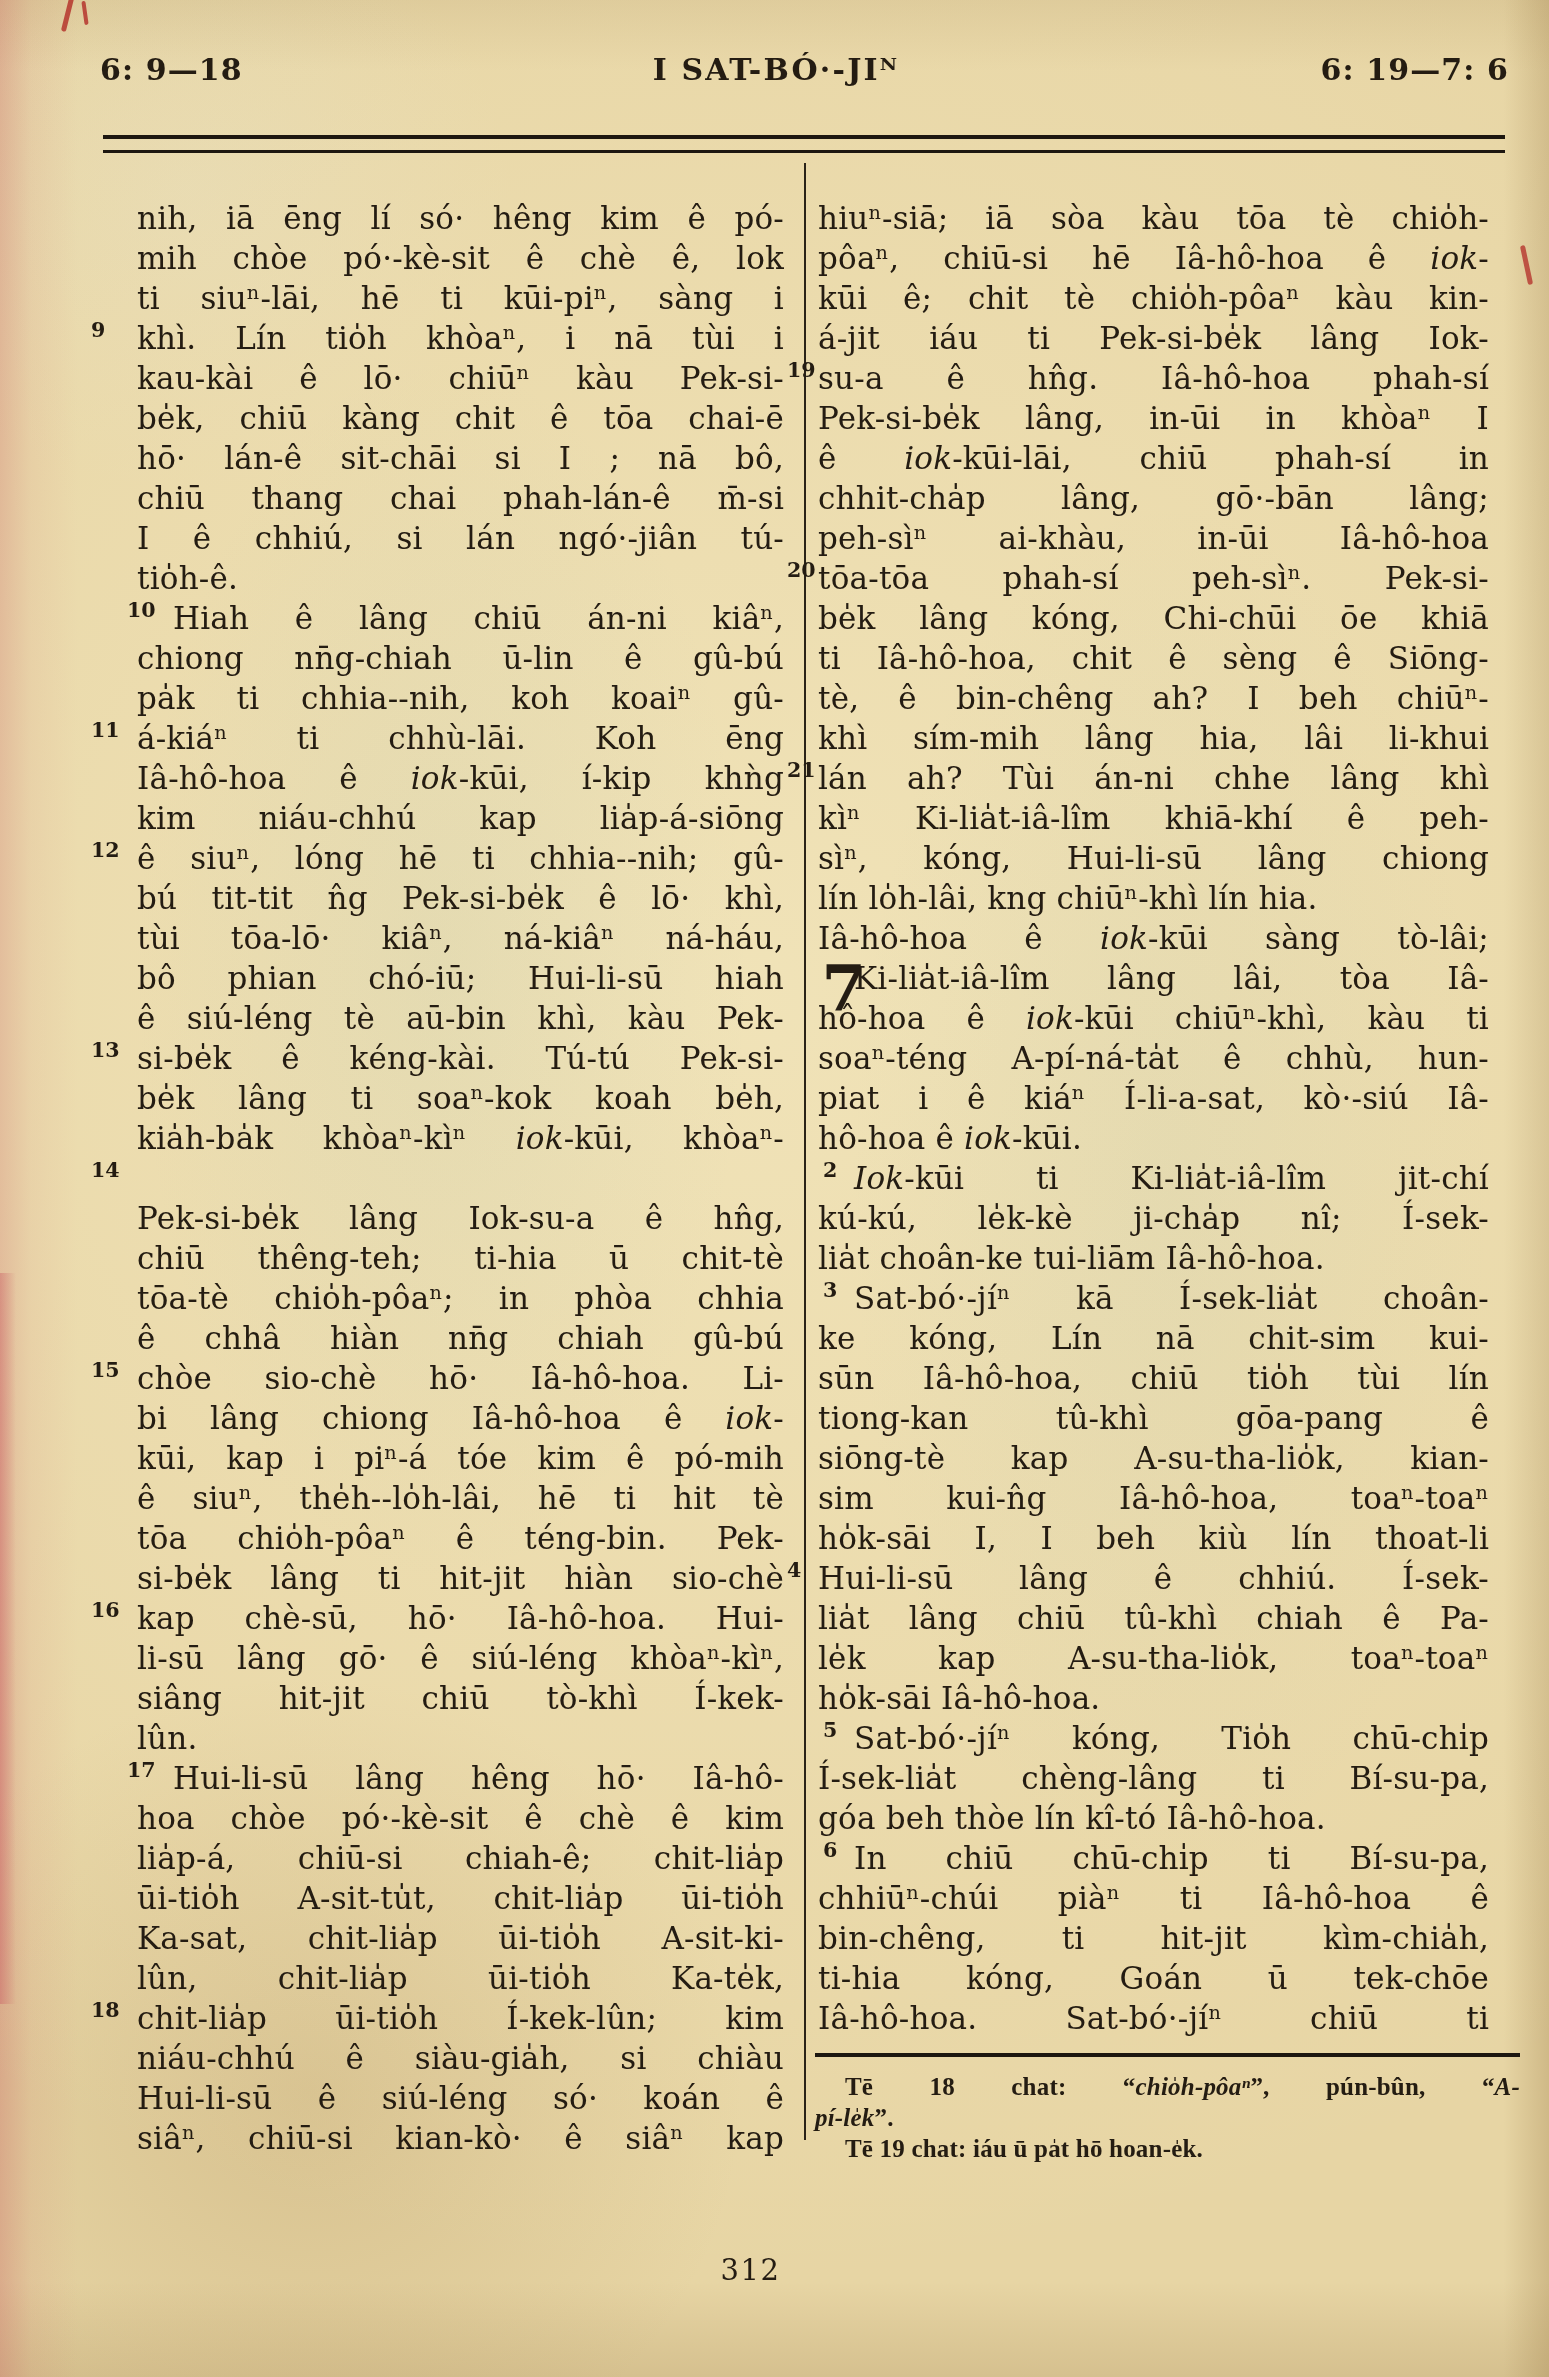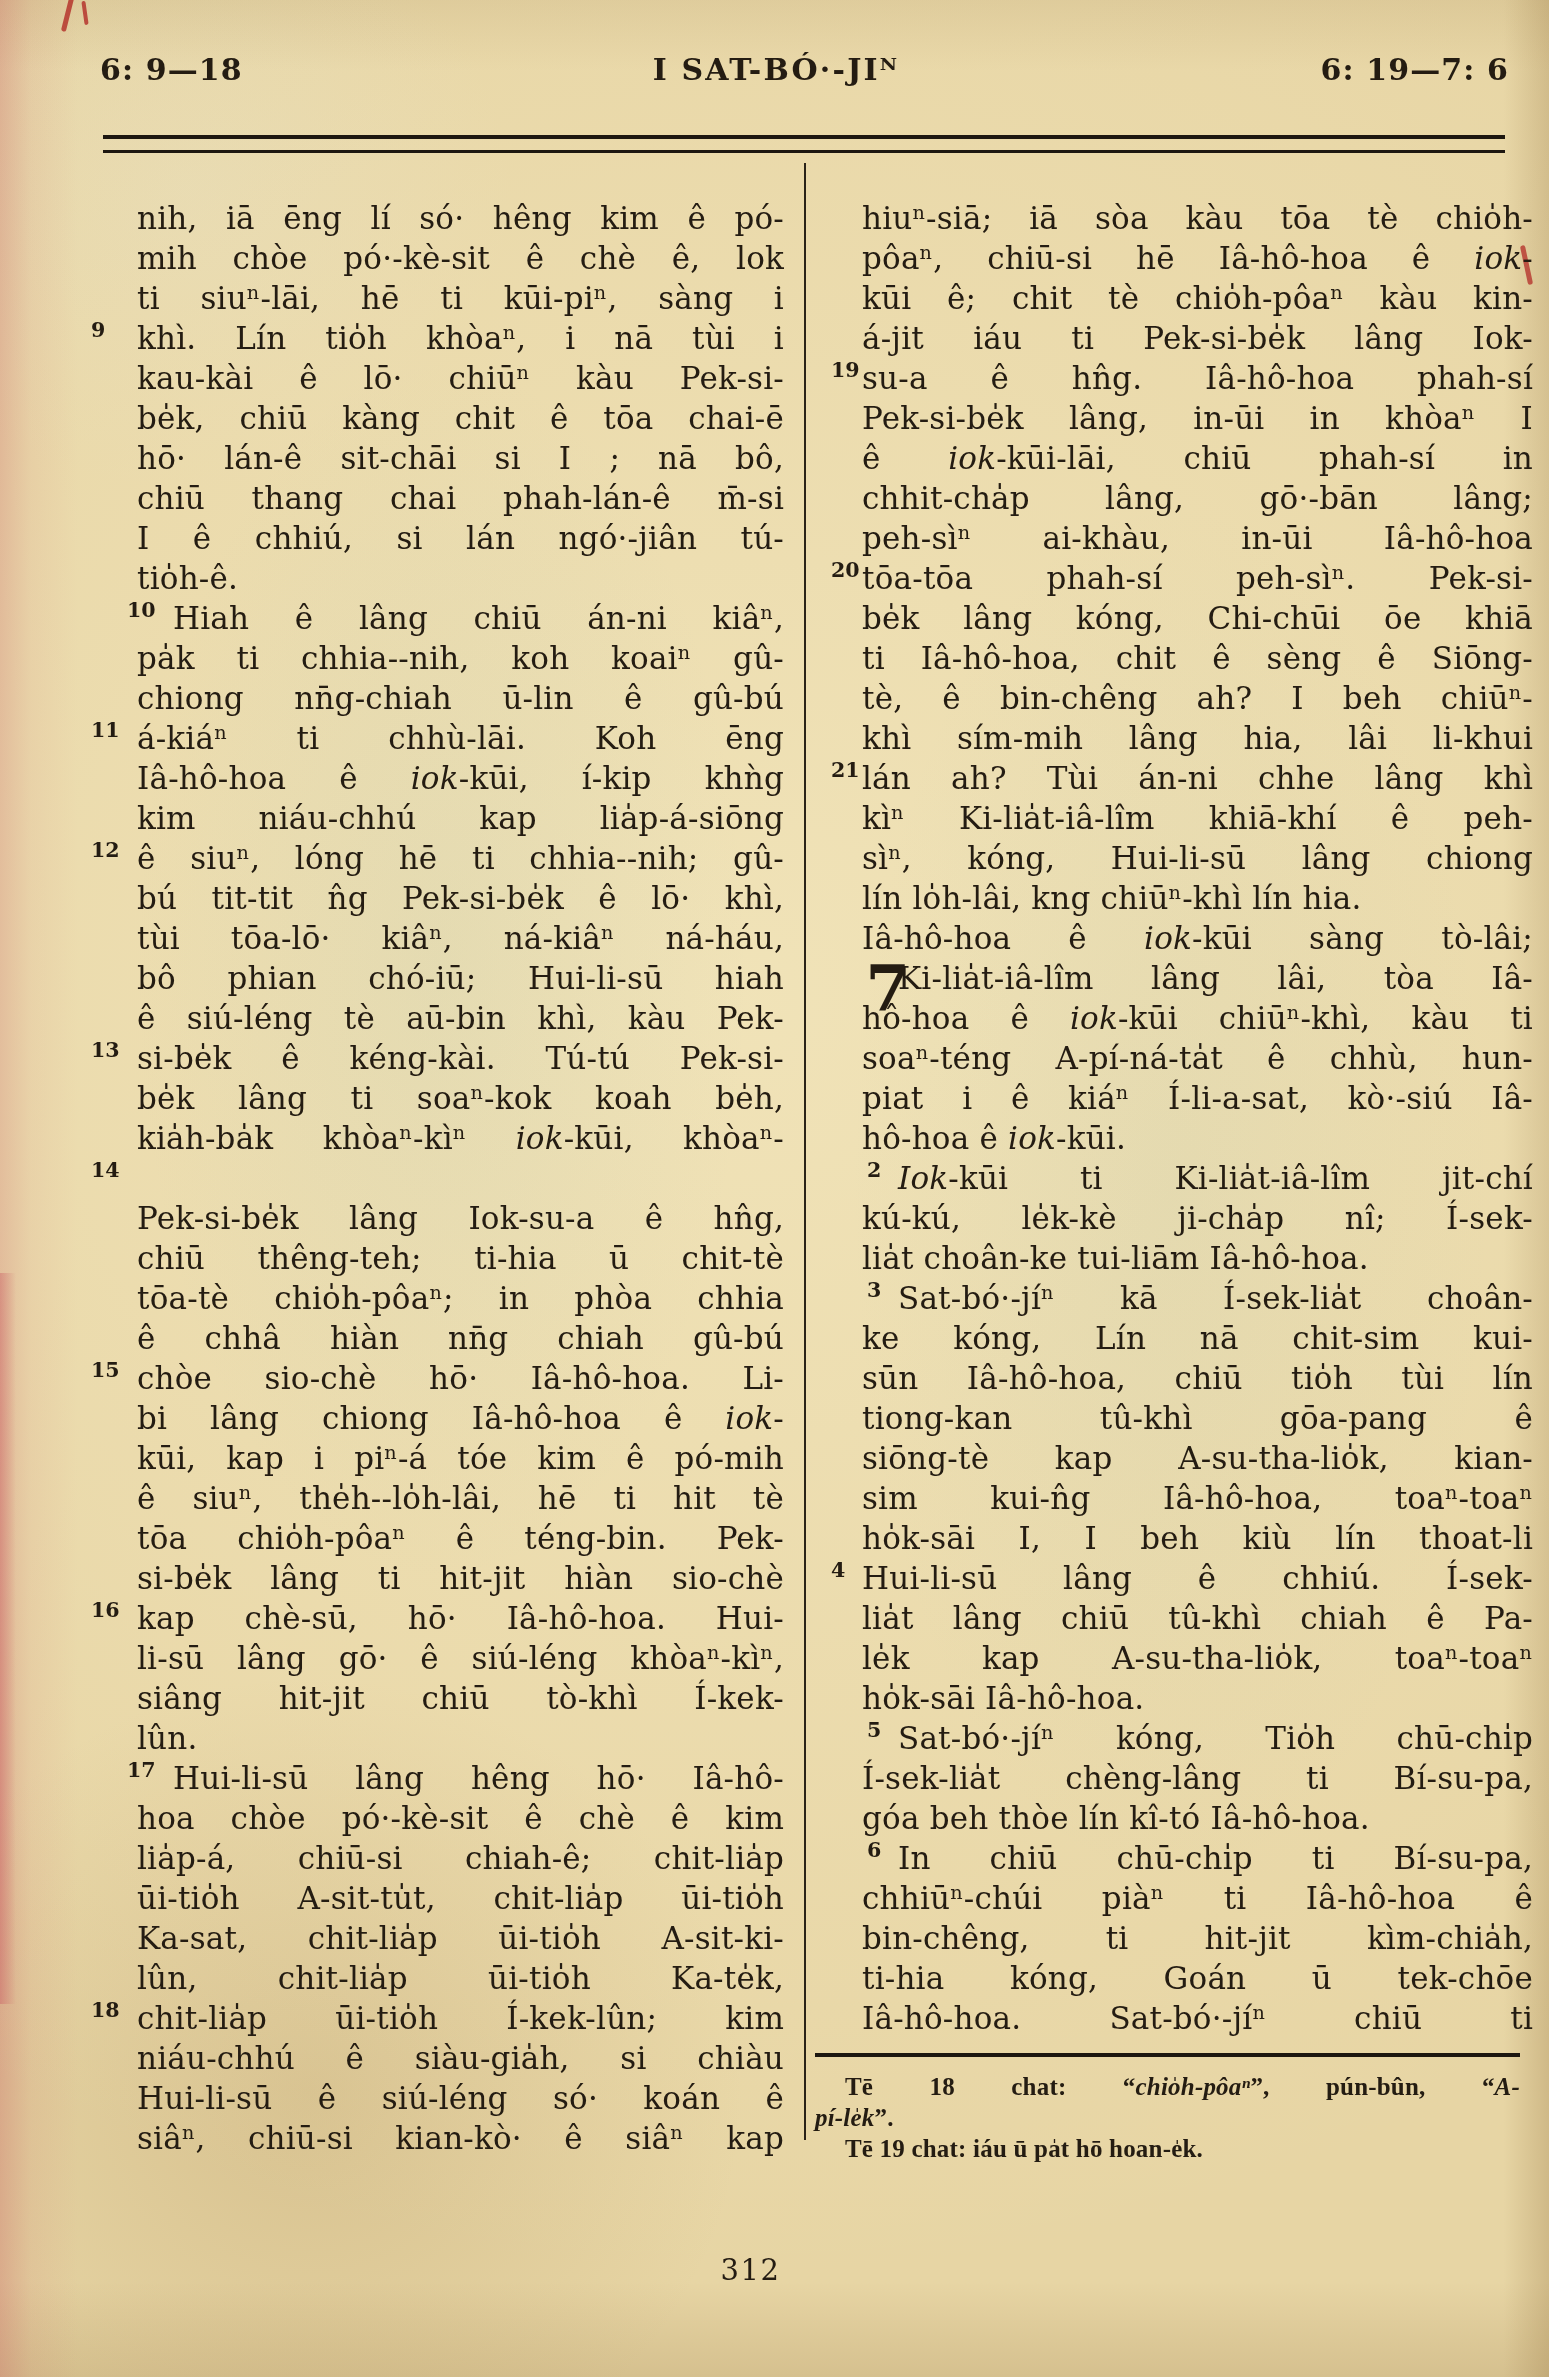--- a/index.html
+++ b/index.html
@@ -25,21 +25,21 @@
   .rm3{left:1524px;top:245px;width:4.9px;height:40px;transform:rotate(-12deg);opacity:.8;}
   .pinkstain{position:absolute;left:0;top:1273px;width:16.3px;height:731px;background:linear-gradient(90deg, rgba(202,95,100,.45), rgba(202,95,100,0));}
 
   .hdr{position:absolute;left:100px;top:52px;width:1409px;display:flex;justify-content:space-between;align-items:flex-end;font-weight:bold;font-size:30px;letter-spacing:1.1px;}
   .hdr .title{font-size:30px;letter-spacing:2.2px;transform:translateX(-21.7px);margin-left:32px;}
   .rule2{position:absolute;left:103px;top:135px;width:1402px;height:10.8px;border-top:4.9px solid #1d1710;border-bottom:3.3px solid #1d1710;}
   .vdiv{position:absolute;left:804px;top:163px;width:2.2px;height:1977px;background:#2a2318;}
 
   .col{position:absolute;top:198px;font-size:31px;letter-spacing:0.2px;}
   .col-left{left:89px;width:695px;padding-left:48px;box-sizing:border-box;}
-  .col-right{left:828px;width:705px;padding-left:34px;box-sizing:border-box;}
+  .col-right{left:784px;width:705px;padding-left:34px;box-sizing:border-box;}
   .line{position:relative;height:40px;line-height:40px;white-space:nowrap;white-space:normal;}
   .line.j{text-align:justify;text-align-last:justify;}
   .line.end{text-align:left;}
   .line.ind{text-indent:36px;}
   .vnum{position:absolute;top:2.2px;font-size:20.6px;font-weight:bold;line-height:1;letter-spacing:0;}
   .col-left .vnum{left:-46px;}
   .col-right .vnum{left:-31px;}
   .chap{position:absolute;left:-32.5px;top:-1.1px;font-size:64px;font-weight:bold;line-height:1;}
   i{font-style:italic;}
 
@@ -78,22 +78,22 @@
       <div class="line j"><span>mih chòe pó·-kè-sit ê chè ê, lok</span></div>
       <div class="line j"><span>ti siuⁿ-lāi, hē ti kūi-piⁿ, sàng i</span></div>
       <div class="line j"><span class="vnum">9</span><span>khì.  Lín tio̍h khòaⁿ, i nā tùi i</span></div>
       <div class="line j"><span>kau-kài ê lō· chiūⁿ kàu Pek-si-</span></div>
       <div class="line j"><span>be̍k, chiū kàng chit ê tōa chai-ē</span></div>
       <div class="line j"><span>hō· lán-ê sit-chāi si I ; nā bô,</span></div>
       <div class="line j"><span>chiū thang chai phah-lán-ê m̄-si</span></div>
       <div class="line j"><span>I ê chhiú, si lán ngó·-jiân tú-</span></div>
       <div class="line end"><span>tio̍h-ê.</span></div>
       <div class="line j ind"><span class="vnum">10</span><span>Hiah ê lâng chiū án-ni kiâⁿ,</span></div>
+      <div class="line j"><span>chiong nn̄g-chiah ū-lin ê gû-bú</span></div>
       <div class="line j"><span>pa̍k ti chhia--nih, koh koaiⁿ gû-</span></div>
-      <div class="line j"><span>chiong nn̄g-chiah ū-lin ê gû-bú</span></div>
       <div class="line j"><span class="vnum">11</span><span>á-kiáⁿ ti chhù-lāi.  Koh ēng</span></div>
       <div class="line j"><span>Iâ-hô-hoa ê </span><i>iok</i><span>-kūi, í-kip khǹg</span></div>
       <div class="line j"><span>kim niáu-chhú kap lia̍p-á-siōng</span></div>
       <div class="line j"><span class="vnum">12</span><span>ê siuⁿ, lóng hē ti chhia--nih; gû-</span></div>
       <div class="line j"><span>bú tit-tit n̂g Pek-si-be̍k ê lō· khì,</span></div>
       <div class="line j"><span>tùi tōa-lō· kiâⁿ, ná-kiâⁿ ná-háu,</span></div>
       <div class="line j"><span>bô phian chó-iū; Hui-li-sū hiah</span></div>
       <div class="line j"><span>ê siú-léng tè aū-bin khì, kàu Pek-</span></div>
       <div class="line j"><span class="vnum">13</span><span>si-be̍k ê kéng-kài.  Tú-tú Pek-si-</span></div>
       <div class="line j"><span>be̍k lâng ti soaⁿ-kok koah be̍h,</span></div>

